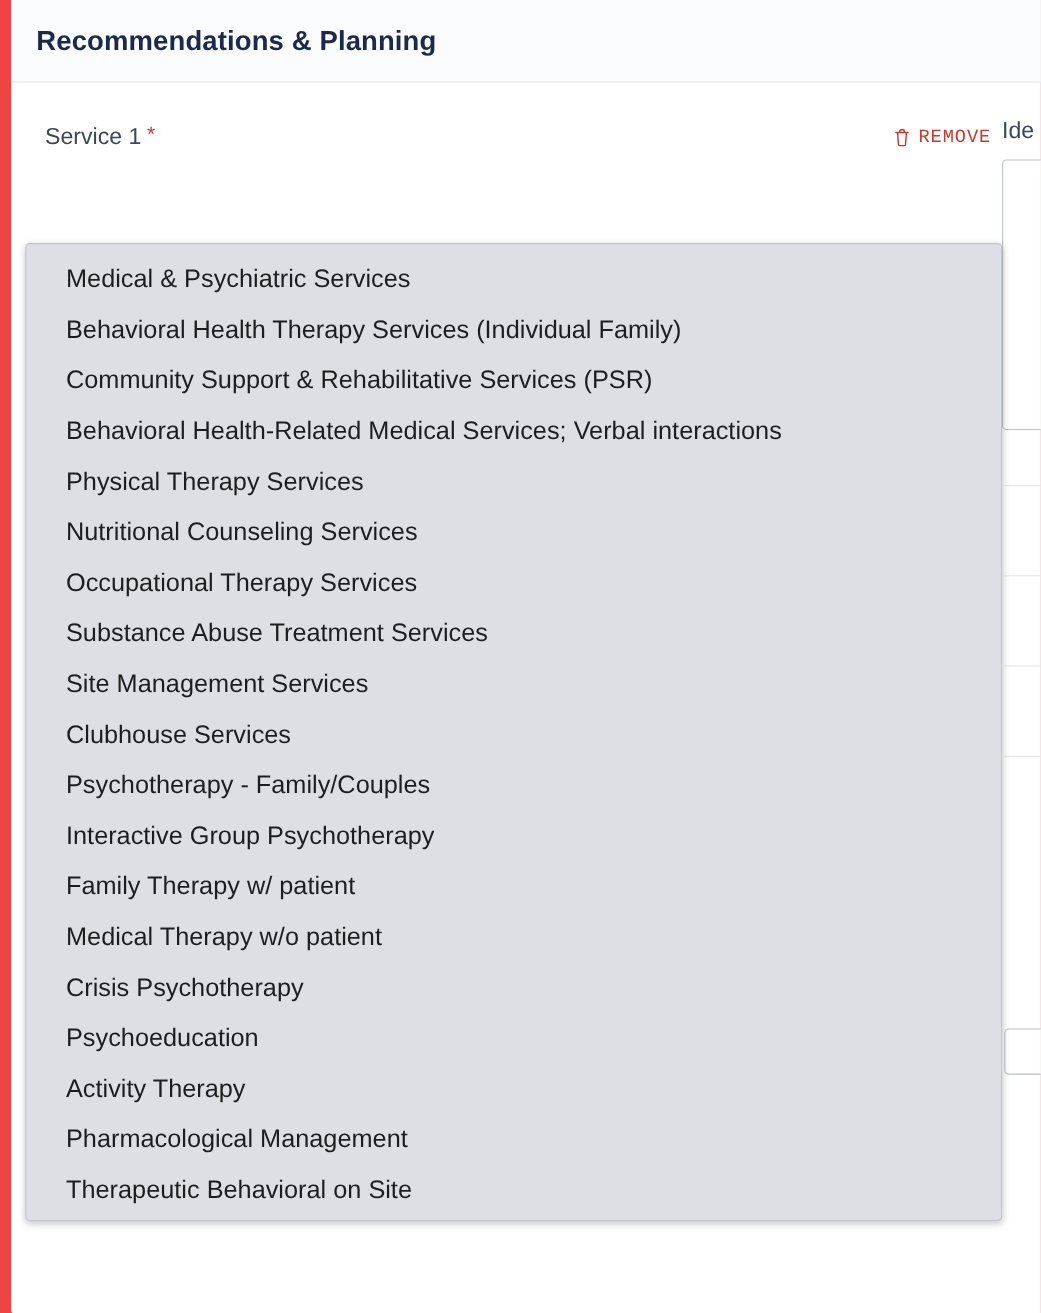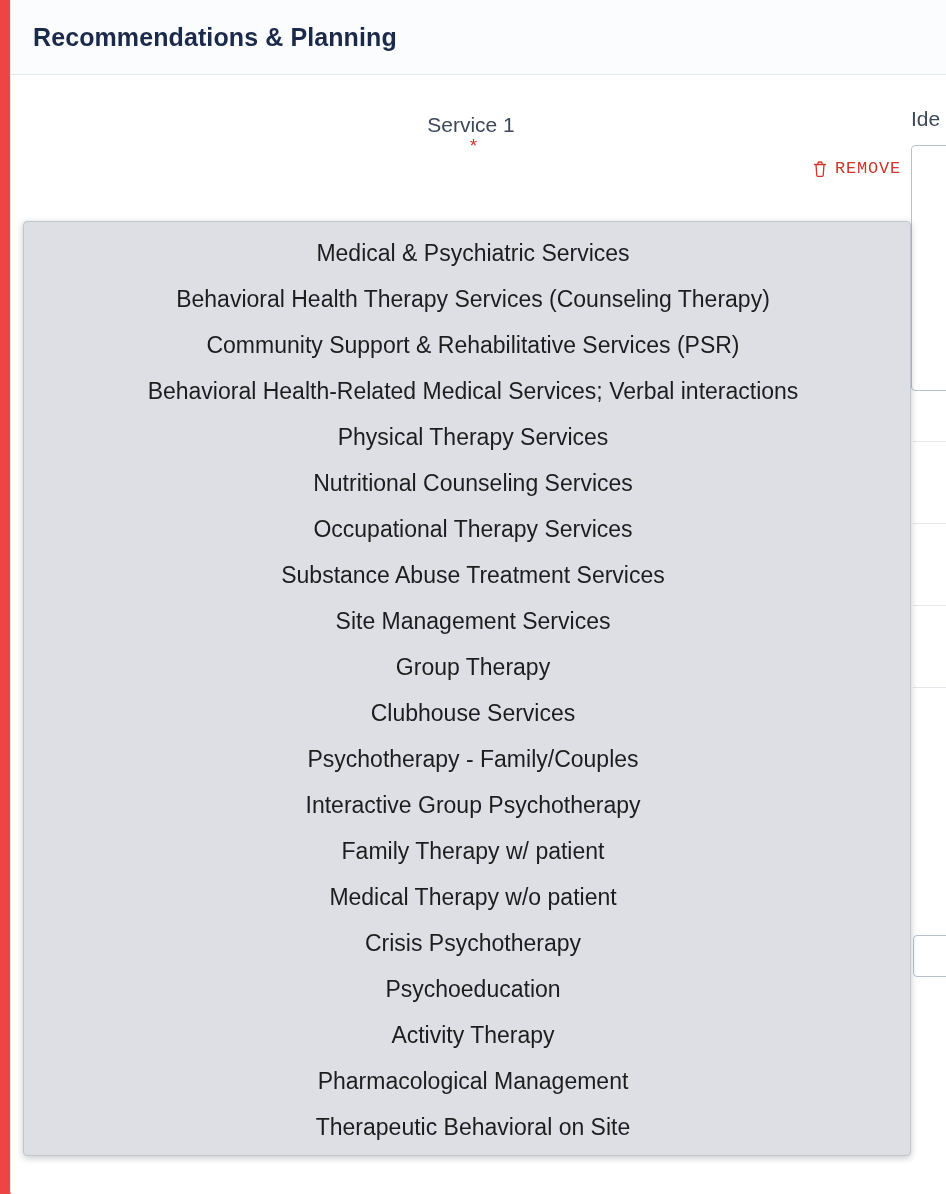--- a/index.html
+++ b/index.html
@@ -53,21 +53,20 @@
     padding: 0;
   }
 
   .service-label-row {
     position: absolute;
     left: 30px;
     top: 38px;
     width: 860px;
     display: flex;
     align-items: center;
-    flex-direction: column;
   }
   .service-label {
     font-size: 21px;
     color: #3c4858;
   }
   .req-star {
     color: #d0342c;
     font-size: 19px;
     margin-left: 5px;
     position: relative;
@@ -145,21 +144,20 @@
     overflow: hidden;
   }
   .option {
     height: 46px;
     line-height: 46px;
     padding: 0 24px 0 36px;
     font-size: 23px;
     color: #1d1d1f;
     white-space: nowrap;
     cursor: default;
-    text-align: center;
   }
 </style>
 </head>
 <body>
 
 <div class="page">
 
   <div class="card">
 
     <div class="card-header">
@@ -187,29 +185,28 @@
             <svg width="16" height="18" viewBox="0 0 16 18" fill="none" xmlns="http://www.w3.org/2000/svg">
               <path d="M2.5 4.5h11M6 4.5V3a1 1 0 0 1 1-1h2a1 1 0 0 1 1 1v1.5M4 4.5l.8 11a1 1 0 0 0 1 .9h4.4a1 1 0 0 0 1-.9l.8-11" stroke="#d0342c" stroke-width="1.3" stroke-linecap="round" stroke-linejoin="round"></path>
             </svg>
           </span>
           <span>REMOVE</span>
         </button>
       </div>
 
       <div class="dropdown">
         <div class="option">Medical &amp; Psychiatric Services</div>
-        <div class="option">Behavioral Health Therapy Services (Counseling Therapy)</div>
+        <div class="option">Behavioral Health Therapy Services (Individual Family)</div>
         <div class="option">Community Support &amp; Rehabilitative Services (PSR)</div>
         <div class="option">Behavioral Health-Related Medical Services; Verbal interactions</div>
         <div class="option">Physical Therapy Services</div>
         <div class="option">Nutritional Counseling Services</div>
         <div class="option">Occupational Therapy Services</div>
         <div class="option">Substance Abuse Treatment Services</div>
         <div class="option">Site Management Services</div>
-        <div class="option">Group Therapy</div>
         <div class="option">Clubhouse Services</div>
         <div class="option">Psychotherapy - Family/Couples</div>
         <div class="option">Interactive Group Psychotherapy</div>
         <div class="option">Family Therapy w/ patient</div>
         <div class="option">Medical Therapy w/o patient</div>
         <div class="option">Crisis Psychotherapy</div>
         <div class="option">Psychoeducation</div>
         <div class="option">Activity Therapy</div>
         <div class="option">Pharmacological Management</div>
         <div class="option">Therapeutic Behavioral on Site</div>

